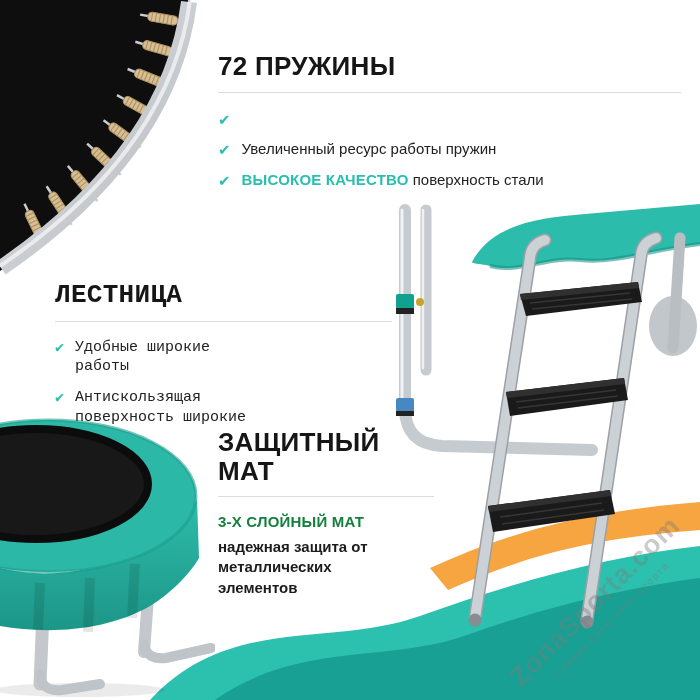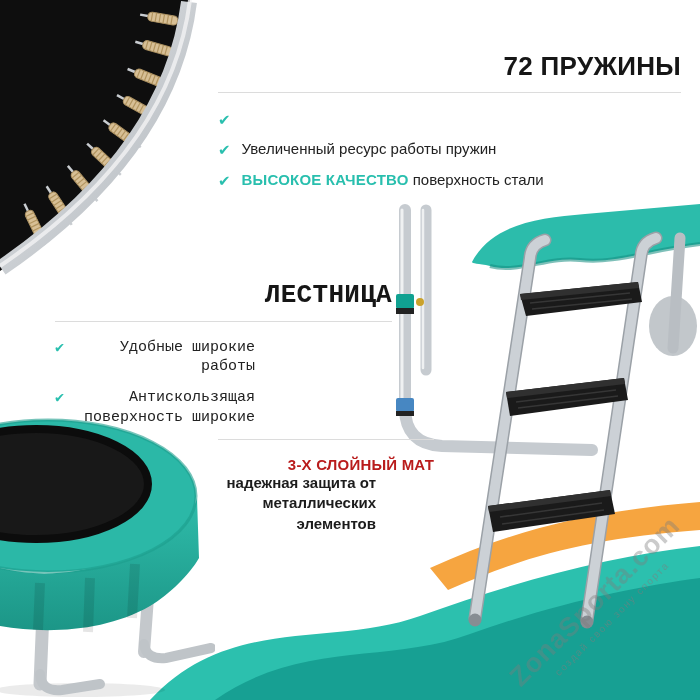--- a/index.html
+++ b/index.html
@@ -6,34 +6,34 @@
   .canvas{
     position:relative; width:700px; height:700px; background:#ffffff;
     overflow:hidden; font-family:"Liberation Sans","DejaVu Sans",sans-serif;
   }
   .canvas svg{position:absolute; display:block;}
   .waves{left:0; top:0;}
   .springs-photo{left:0; top:0;}
   .ladder-photo{left:380px; top:198px;}
   .trampoline-photo{left:0; top:418px;}
 
-  .sec{position:absolute;text-align:right;}
+  .sec{position:absolute;}
   .title{margin:0; font-size:26px; line-height:1.1; font-weight:700; letter-spacing:.3px; color:#161616;}
   .rule{height:1px; background:#dcdcdc; margin-top:11px;}
   .list{margin-top:16px; display:flex; flex-direction:column; gap:11px;}
   .row{display:flex; gap:11px; align-items:flex-start; font-size:15px; line-height:1.32; color:#222;}
   .check{color:#29BFAE; font-weight:700; font-size:15px; transform:translateY(1px);}
   .hl{color:#29BFAE; font-weight:700; letter-spacing:.2px;}
 
   .sec-springs{left:218px; top:52px; width:463px;}
   .sec-ladder{left:55px; top:281px; width:337px;font-family:Liberation Mono, monospace;}
   .sec-ladder .txt{max-width:180px;}
   .sec-mat{left:218px; top:428px; width:216px;}
-  .subtitle{margin-top:16px; font-size:15px; font-weight:700; color:#b91c1c; letter-spacing:.2px;}
-  .desc{font-size:15px; font-weight:700; line-height:1.35; color:#1c1c1c; width:158px;}
+  .subtitle{margin-top:16px; font-size:15px; font-weight:700; color:#15803d; letter-spacing:.2px;}
+  .desc{margin-top:7px; font-size:15px; font-weight:700; line-height:1.35; color:#1c1c1c; width:158px;}
 
   .watermark{position:absolute; left:468px; top:584px; width:264px; text-align:center;
     transform:rotate(-45deg); pointer-events:none;}
   .wm-brand{font-size:27px; font-weight:700; color:rgba(125,125,125,.40); letter-spacing:1px;}
   .wm-slogan{font-size:10px; letter-spacing:1.8px; color:rgba(125,125,125,.55); margin-top:3px;}
 </style>
 </head>
 <body>
 
 <div class="canvas">
@@ -166,18 +166,19 @@
       <div class="row">
         <span class="check">✔</span>
         <div class="txt">
           <div class="rest">Антискользящая поверхность широкие</div>
         </div>
       </div>
     </div>
   </section>
 
   <section class="sec sec-mat">
+    <h2 class="title">ЗАЩИТНЫЙ МАТ</h2>
     <div class="rule"></div>
     <div class="subtitle">3-Х СЛОЙНЫЙ МАТ</div>
     <div class="desc">надежная защита от металлических элементов</div>
   </section>
 
 </div>
 
 </body></html>

